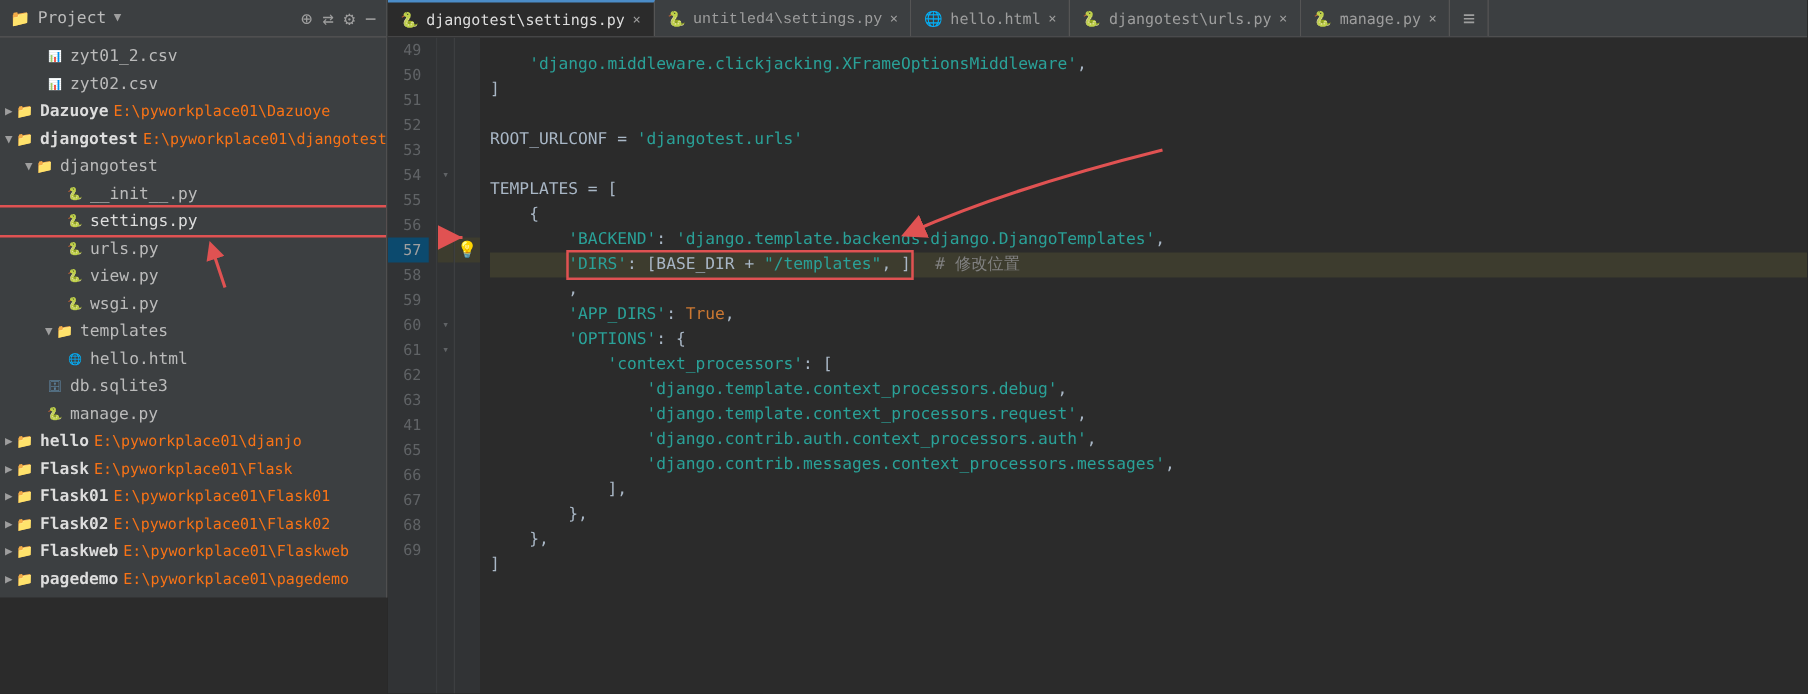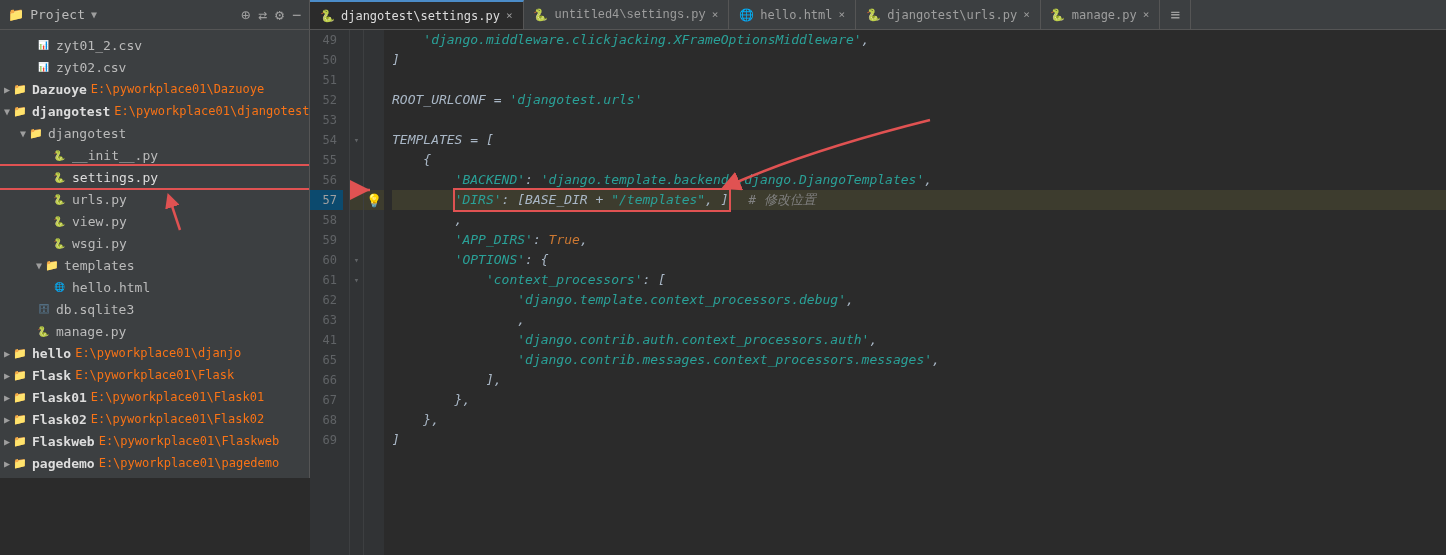--- a/index.html
+++ b/index.html
@@ -175,23 +175,22 @@
       display: flex;
       align-items: center;
       justify-content: center;
       color: #606366;
       font-size: 10px;
     }
 
     #code-content {
       flex: 1;
       overflow: auto;
-      padding: 0 0 0 8px;
+      padding: 12px 0 0 8px;
       line-height: 20px;
-      font-style: italic;
     }
 
     .code-line {
       height: 20px;
       display: flex;
       align-items: center;
       white-space: pre;
       font-size: 13px;
       position: relative;
     }
@@ -545,21 +544,21 @@
 
         <div class="code-line">
           <span style="color:#a9b7c6;">            </span><span style="color:#2aa198;">'context_processors'</span><span style="color:#a9b7c6;">: [</span>
         </div>
 
         <div class="code-line">
           <span style="color:#a9b7c6;">                </span><span style="color:#2aa198;">'django.template.context_processors.debug'</span><span style="color:#a9b7c6;">,</span>
         </div>
 
         <div class="code-line">
-          <span style="color:#a9b7c6;">                </span><span style="color:#a9b7c6;">,</span>
+          <span style="color:#a9b7c6;">                </span><span style="color:#2aa198;">'django.template.context_processors.request'</span><span style="color:#a9b7c6;">,</span>
         </div>
 
         <div class="code-line">
           <span style="color:#a9b7c6;">                </span><span style="color:#2aa198;">'django.contrib.auth.context_processors.auth'</span><span style="color:#a9b7c6;">,</span>
         </div>
 
         <div class="code-line">
           <span style="color:#a9b7c6;">                </span><span style="color:#2aa198;">'django.contrib.messages.context_processors.messages'</span><span style="color:#a9b7c6;">,</span>
         </div>
 

